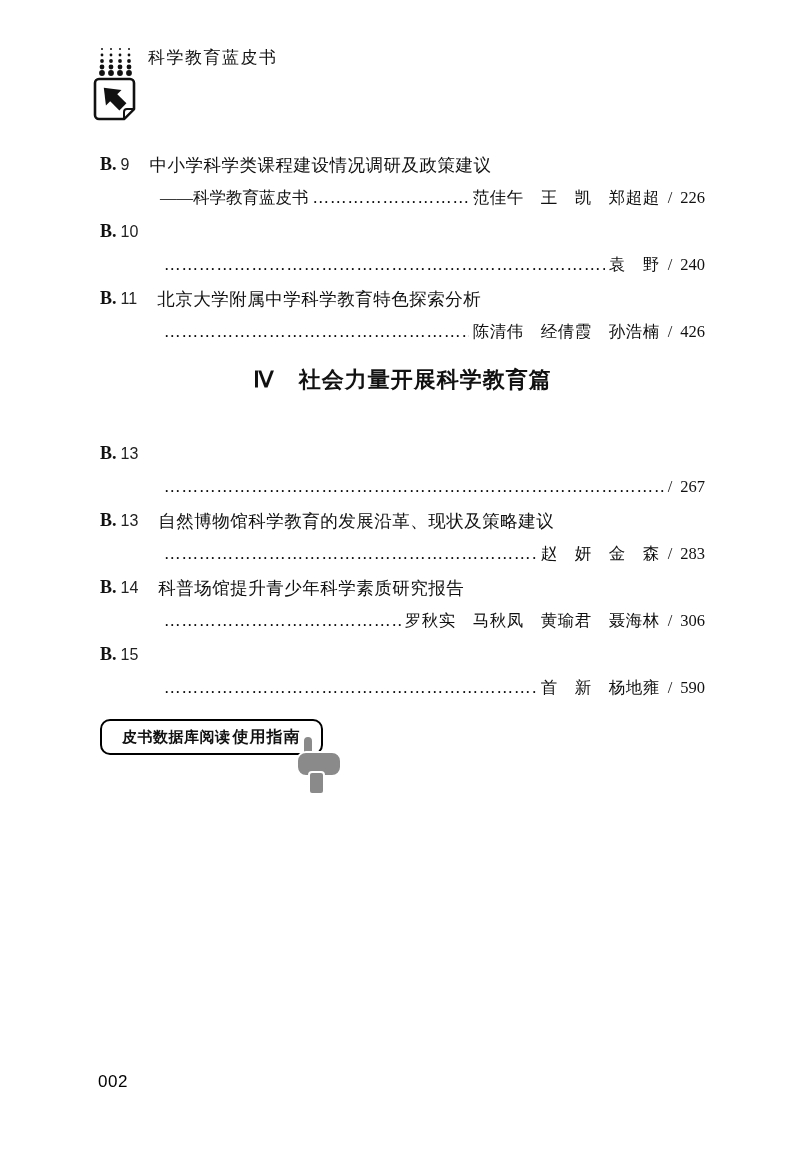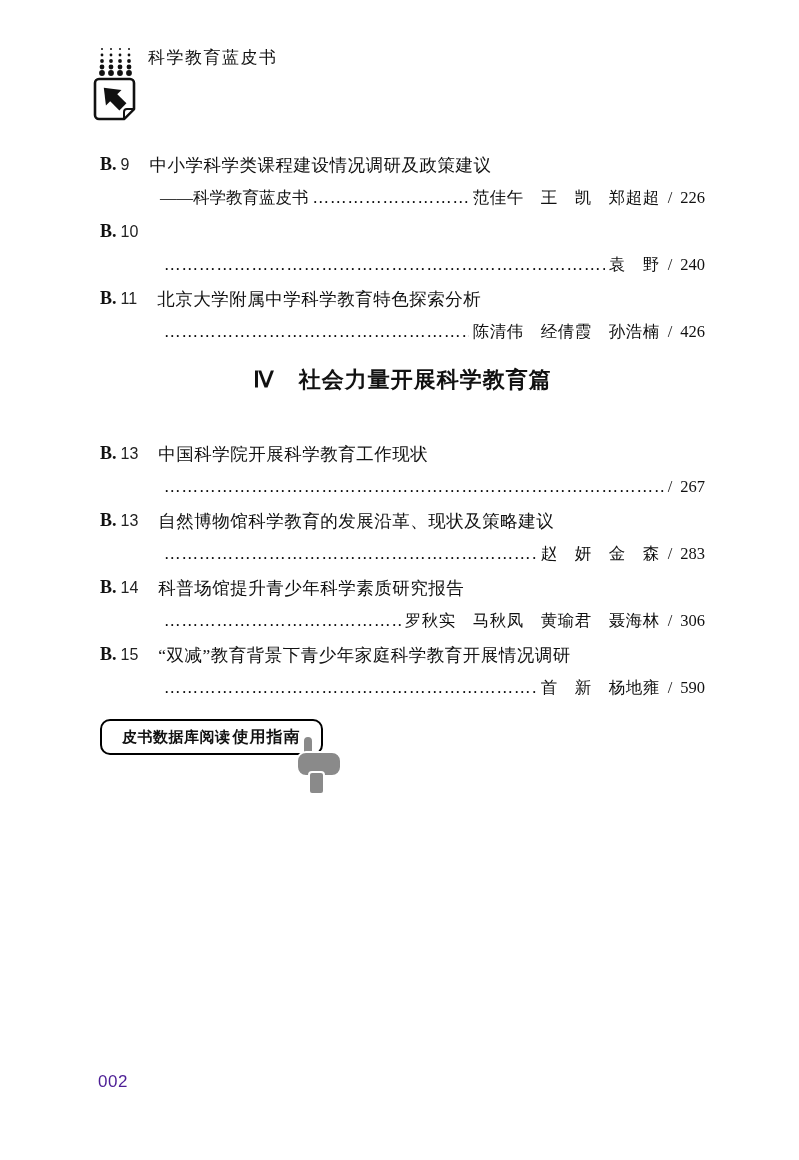--- a/index.html
+++ b/index.html
@@ -49,21 +49,21 @@
     padding:12px 20px;align-items:center;
     background:#fff;
   }
   .guide-small{font-size:15px;font-weight:bold;letter-spacing:0.5px;}
   .guide-big{font-size:16px;font-weight:bold;letter-spacing:1px;margin-left:2px;}
   .hand-icon{position:absolute;left:196px;top:16px;}
   
   .folio{
     position:absolute;left:98px;top:1072px;
     font-family:"Liberation Sans","DejaVu Sans",sans-serif;
-    font-size:17px;letter-spacing:0.5px;color:#4c1d95;
+    font-size:17px;letter-spacing:0.5px;color:#000000;
   }
 </style>
 </head>
 <body>
 
 <div class="page">
 
   
   <div class="brand-row">
     <svg class="logo" viewBox="0 0 48 76" xmlns="http://www.w3.org/2000/svg">
@@ -142,21 +142,20 @@
     </div>
 
     <div class="section-header">
       <span class="section-numeral">Ⅳ</span>
       <span>社会力量开展科学教育篇</span>
     </div>
 
     <div class="toc-line">
       <span class="entry-label-b">B.</span>
       <span class="entry-num">13</span>
-      <span class="entry-title">中国科学院开展科学教育工作现状</span>
     </div>
     <div class="toc-line leader">
       <span class="dots">………………………………………………………………………………………………………………………………………………………………</span>
       <span class="slash">/</span>
       <span class="pgnum">267</span>
     </div>
 
     <div class="toc-line">
       <span class="entry-label-b">B.</span>
       <span class="entry-num">13</span>
@@ -177,21 +176,20 @@
     <div class="toc-line leader">
       <span class="dots">………………………………………………………………………………………………………………………………………………………………</span>
       <span class="authors">罗秋实　马秋凤　黄瑜君　聂海林</span>
       <span class="slash">/</span>
       <span class="pgnum">306</span>
     </div>
 
     <div class="toc-line">
       <span class="entry-label-b">B.</span>
       <span class="entry-num">15</span>
-      <span class="entry-title">“双减”教育背景下青少年家庭科学教育开展情况调研</span>
     </div>
     <div class="toc-line leader">
       <span class="dots">………………………………………………………………………………………………………………………………………………………………</span>
       <span class="authors">首　新　杨地雍</span>
       <span class="slash">/</span>
       <span class="pgnum">590</span>
     </div>
 
   </div>
 

